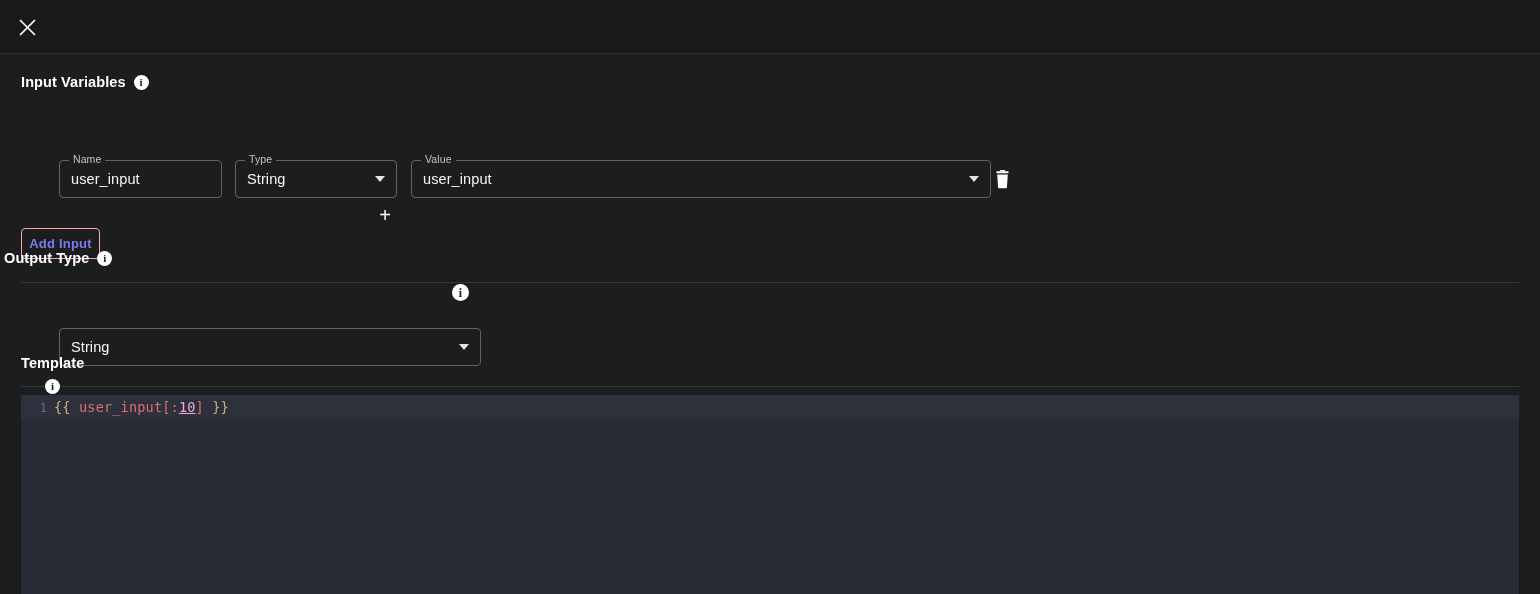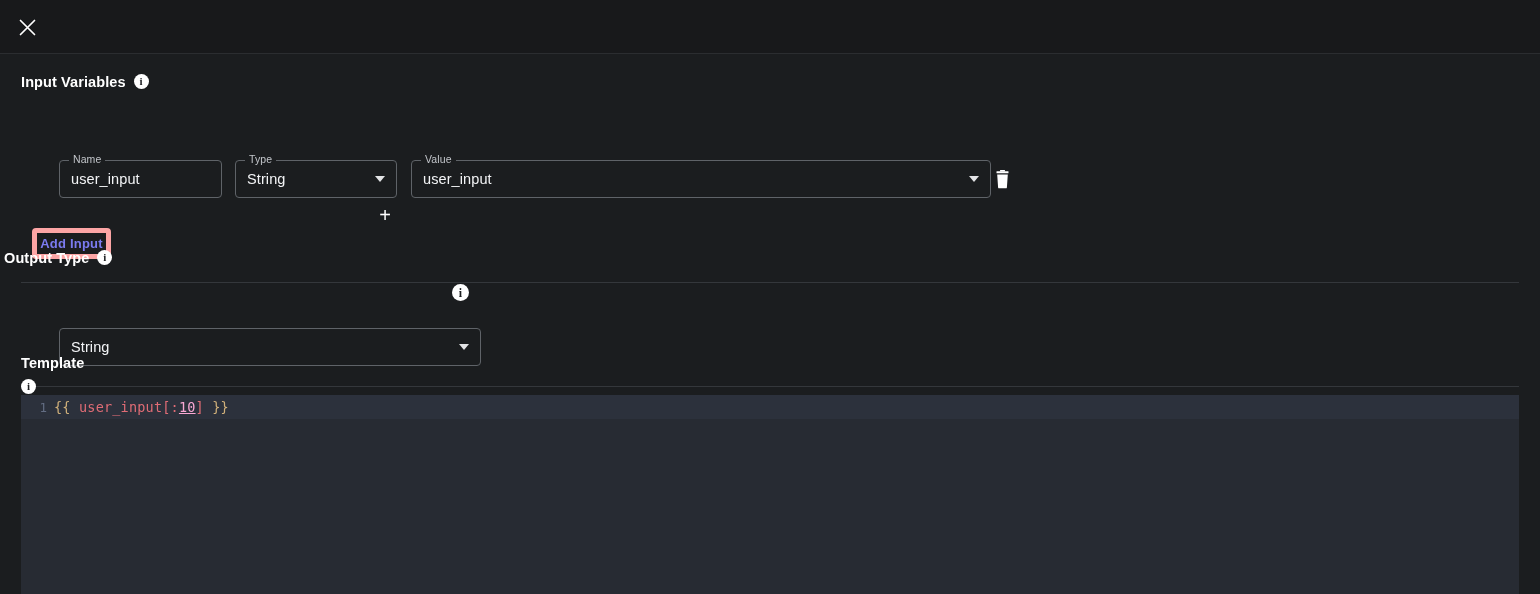--- a/index.html
+++ b/index.html
@@ -38,20 +38,21 @@
     top: 54px; left: 0;
     width: 1540px;
     height: 540px;
     background: #1b1d1f;
   }
 
   
   .section-head {
     position: absolute;
     display: flex;
+    align-items: center;
     gap: 8px;
     font-size: 14.5px;
     font-weight: bold;
     letter-spacing: .1px;
     color: #ffffff;
   }
   .info-icon {
     width: 15px; height: 15px;
     border-radius: 50%;
     background: #ffffff;
@@ -136,30 +137,29 @@
     color: #ffffff;
     line-height: 1;
     cursor: pointer;
   }
 
   
   .add-input-btn {
     position: absolute;
     left: 21px; top: 174px;
     width: 79px; height: 31px;
-    border: 5px solid #fca5a5;
+    border: 1px solid #fca5a5;
     border-radius: 4px;
     background: transparent;
     color: #7b7bf0;
     font-size: 13px;
     font-weight: bold;
     font-family: "Liberation Sans", sans-serif;
     letter-spacing: .2px;
     cursor: pointer;
-    margin-left: 11px;
   }
 
   
   .divider {
     position: absolute;
     left: 21px;
     width: 1498px;
     height: 1px;
     background: #34373b;
   }

